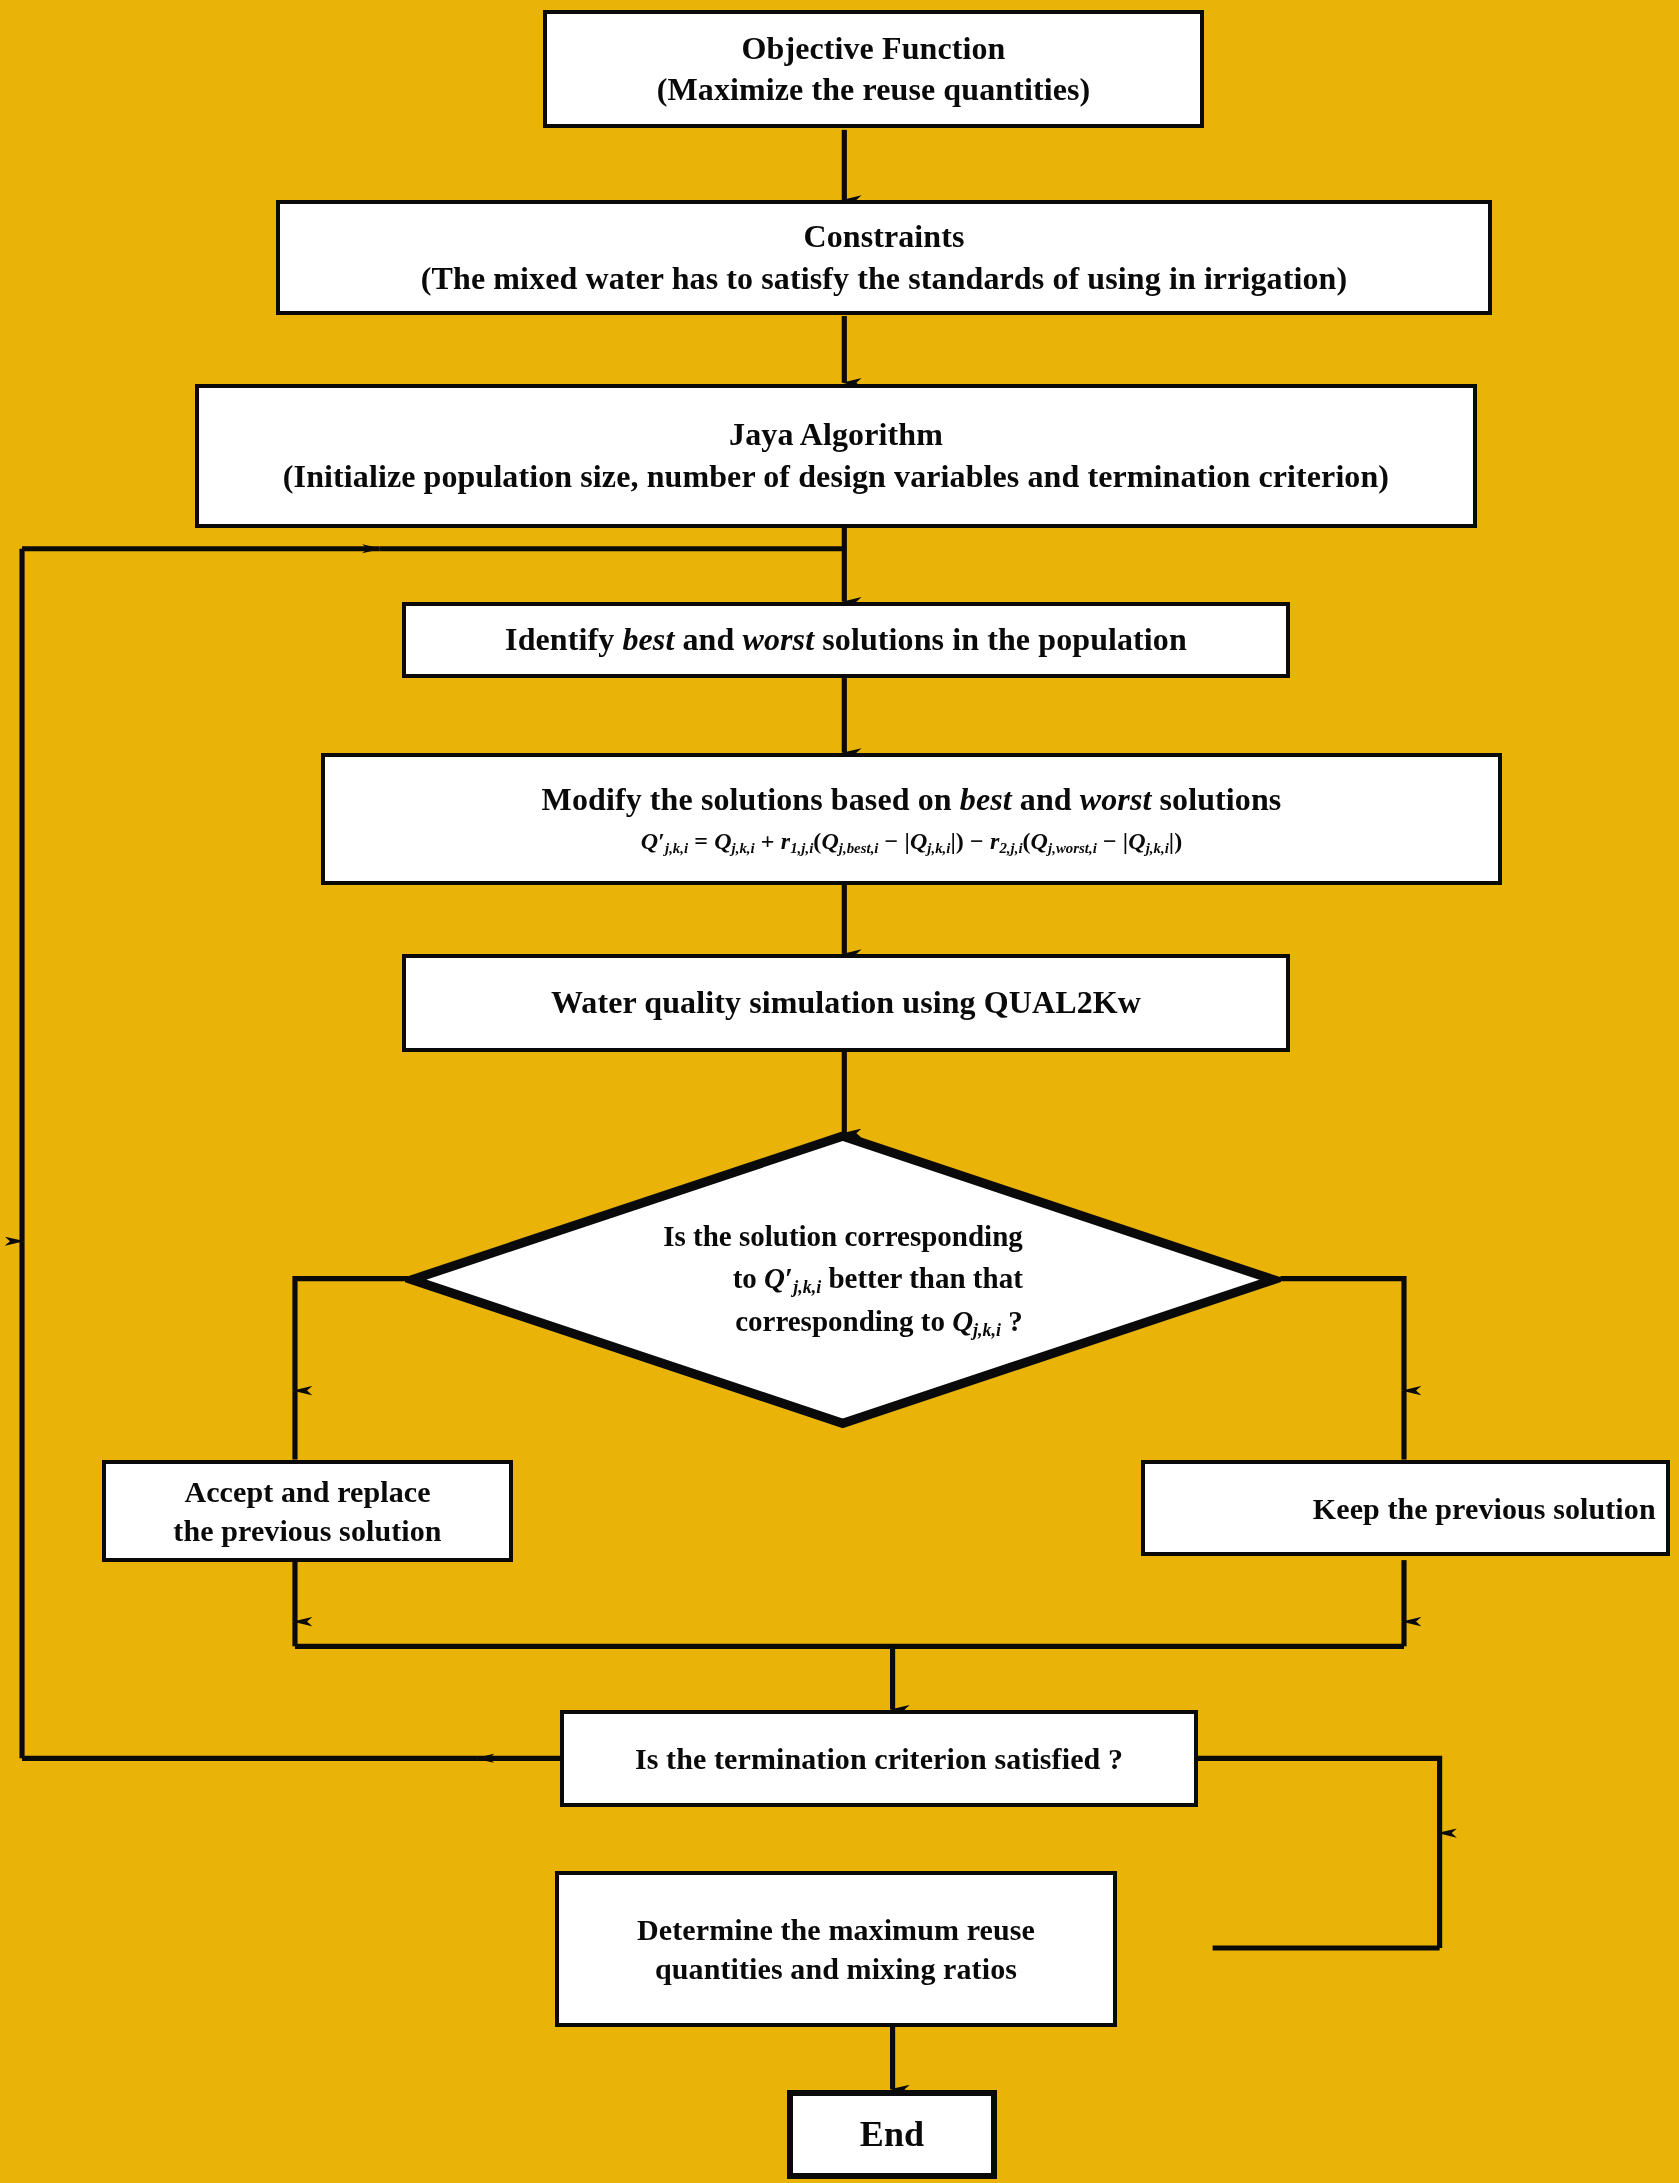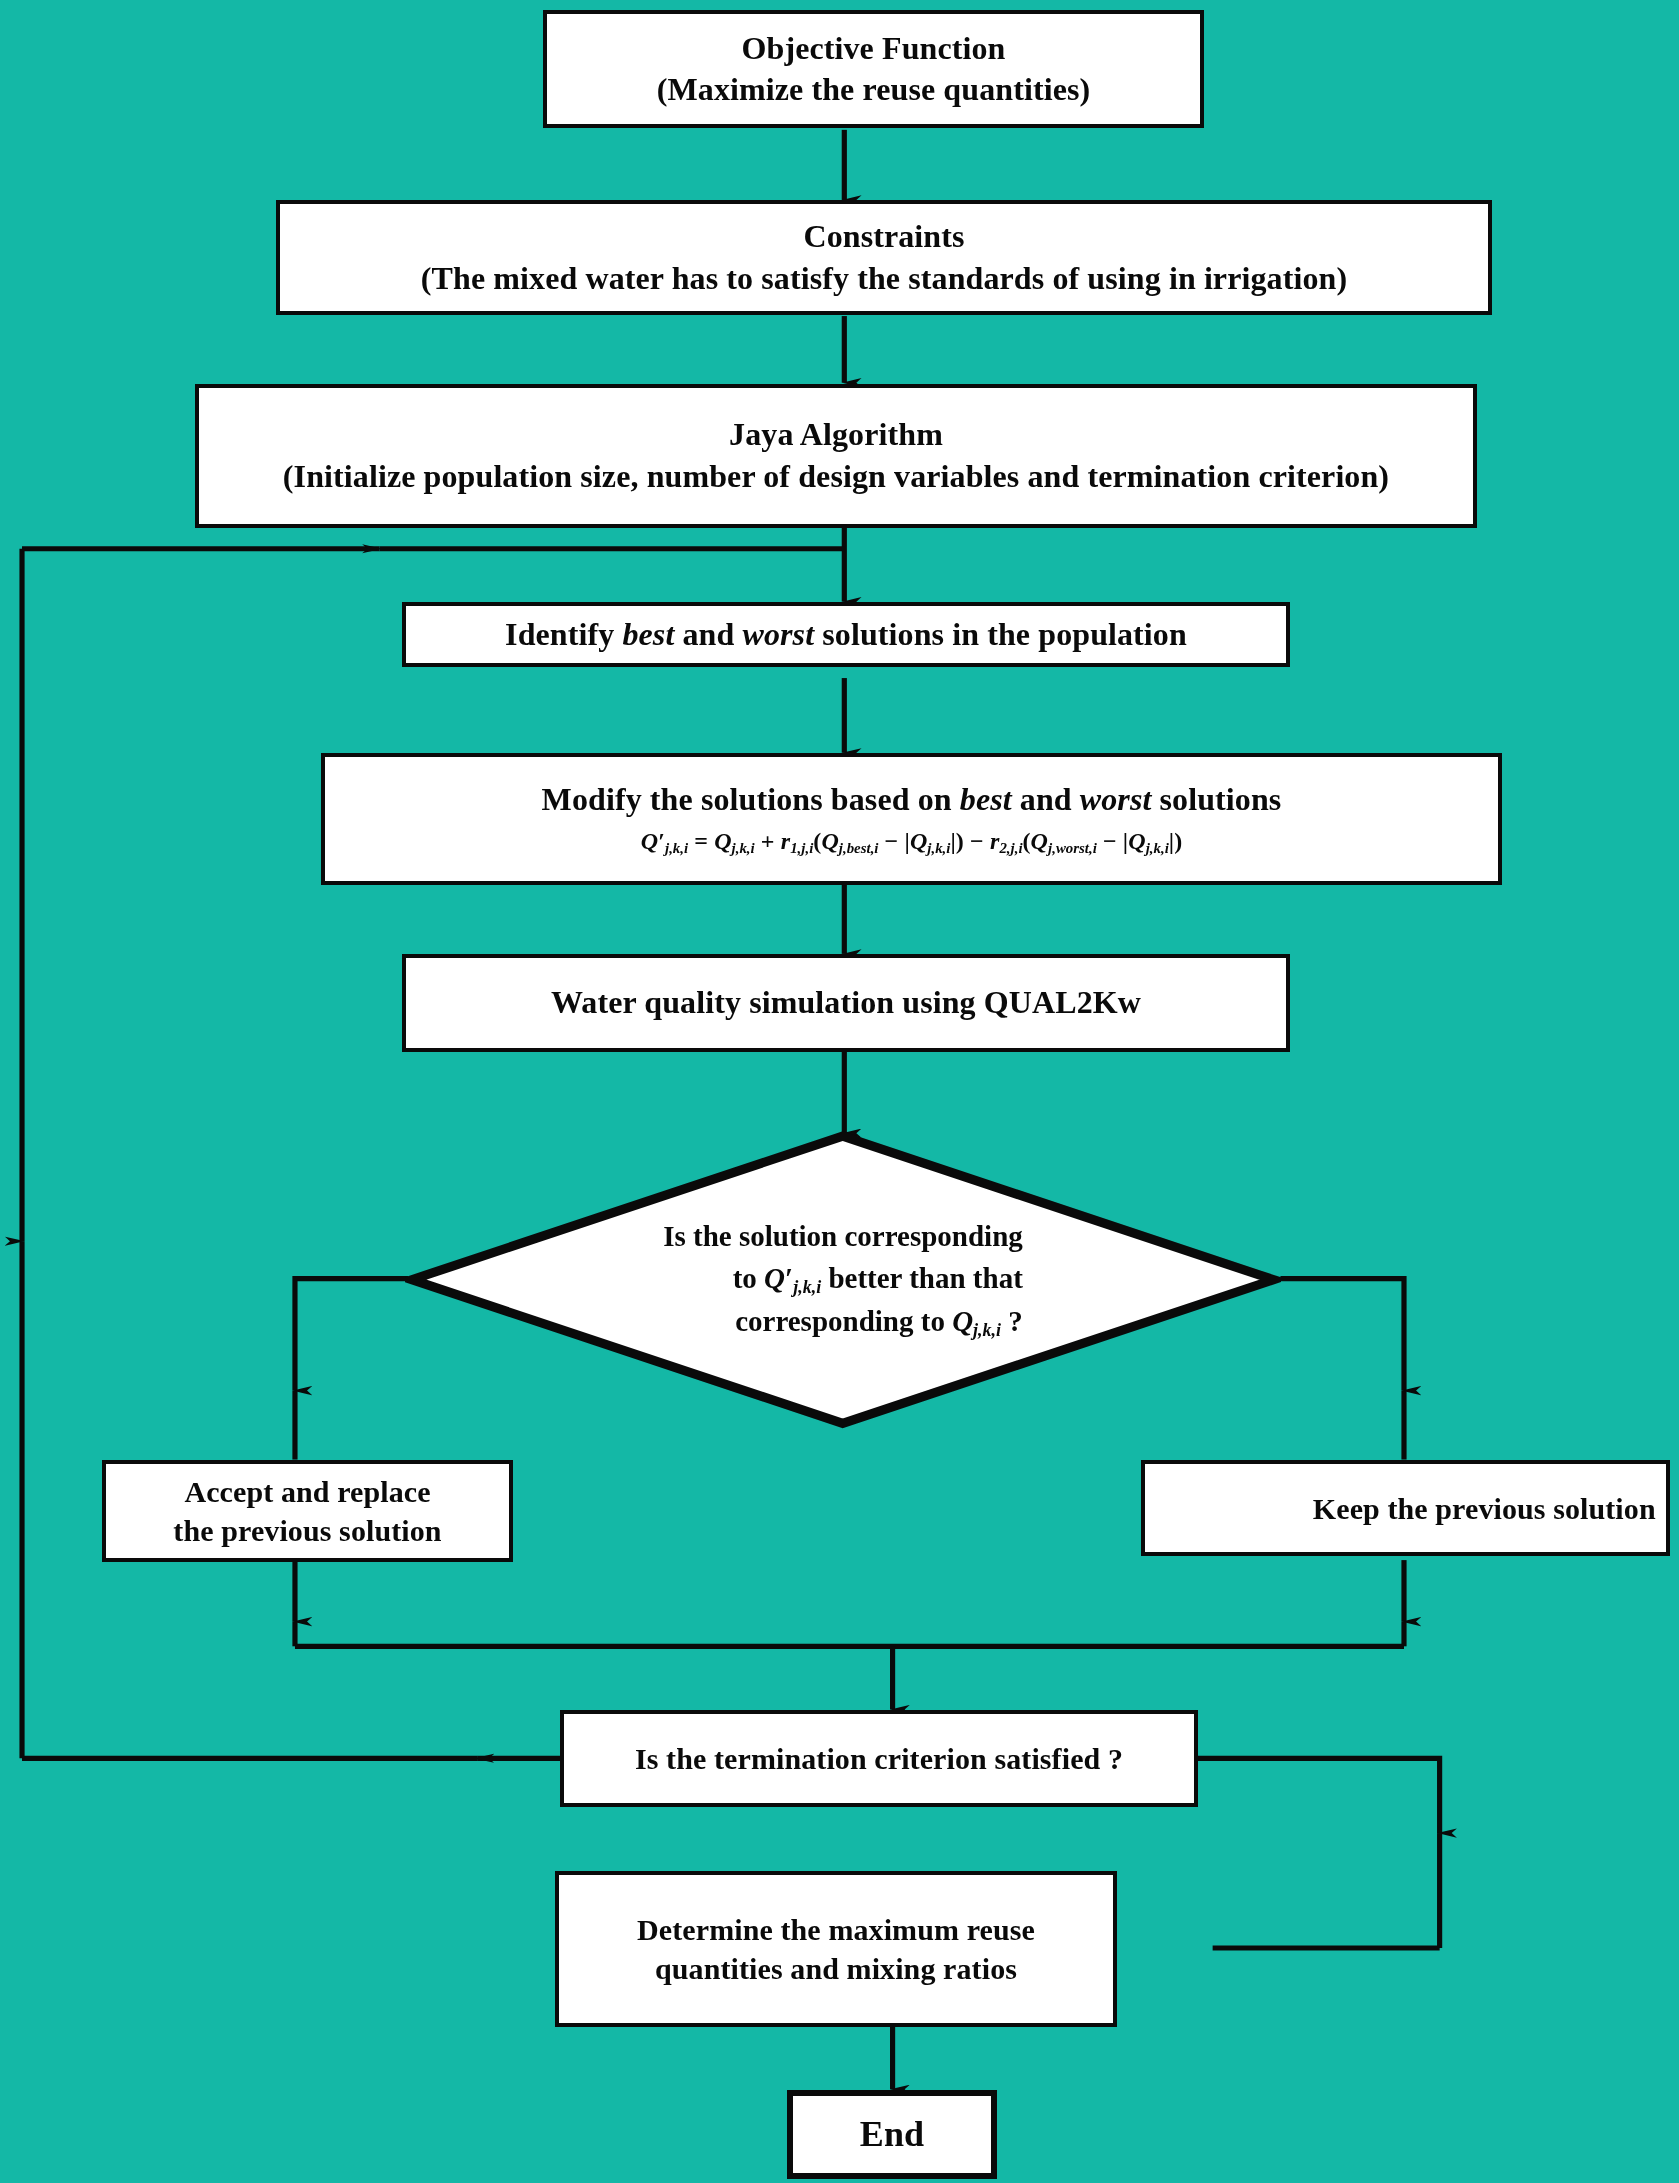--- a/index.html
+++ b/index.html
@@ -8,21 +8,21 @@
     padding: 0;
     background: #ffffff;
   }
   body {
     font-family: "Liberation Serif", "DejaVu Serif", serif;
   }
   #canvas {
     position: relative;
     width: 1680px;
     height: 2183px;
-    background: #14b8a6;
+    background: #eab308;
     overflow: hidden;
   }
   svg.wires {
     position: absolute;
     left: 0;
     top: 0;
     width: 1680px;
     height: 2183px;
     pointer-events: none;
   }
@@ -170,21 +170,21 @@
     </div>
   </div>
 
   <div class="node" style="left:195px; top:384px; width:1282px; height:144px;">
     <div class="inner">
       <span class="ln fs56">Jaya Algorithm</span>
       <span class="ln fs56">(Initialize population size, number of design variables and termination criterion)</span>
     </div>
   </div>
 
-  <div class="node" style="left:402px; top:602px; width:888px; height:65px;">
+  <div class="node" style="left:402px; top:602px; width:888px; height:76px;">
     <div class="inner">
       <span class="ln fs56"><span>Identify </span><span class="it">best</span><span> and </span><span class="it">worst</span><span> solutions in the population</span></span>
     </div>
   </div>
 
   <div class="node" style="left:321px; top:753px; width:1181px; height:132px;">
     <div class="inner">
       <span class="ln fs56"><span>Modify the solutions based on </span><span class="it">best</span><span> and </span><span class="it">worst</span><span> solutions</span></span>
       <span class="formula"><span class="mvar">Q</span><span>′</span><sub class="s">j,k,i</sub><span> = </span><span class="mvar">Q</span><sub class="s">j,k,i</sub><span> + </span><span class="mvar">r</span><sub class="s">1,j,i</sub><span>(</span><span class="mvar">Q</span><sub class="s">j,best,i</sub><span> − </span><span>|</span><span class="mvar">Q</span><sub class="s">j,k,i</sub><span>|</span><span>)</span><span> − </span><span class="mvar">r</span><sub class="s">2,j,i</sub><span>(</span><span class="mvar">Q</span><sub class="s">j,worst,i</sub><span> − </span><span>|</span><span class="mvar">Q</span><sub class="s">j,k,i</sub><span>|</span><span>)</span></span>
     </div>

